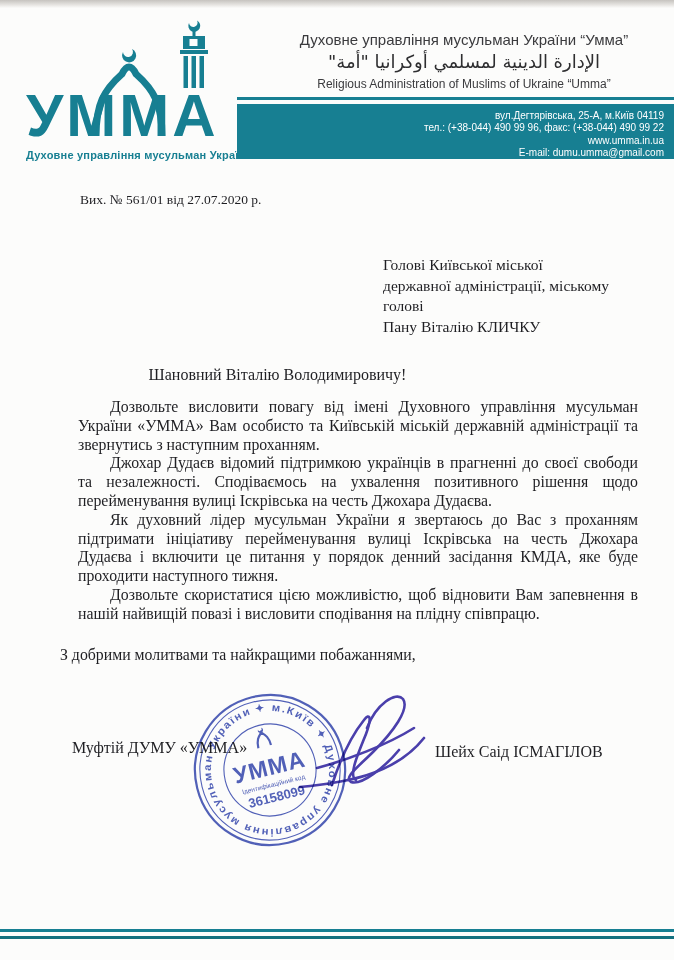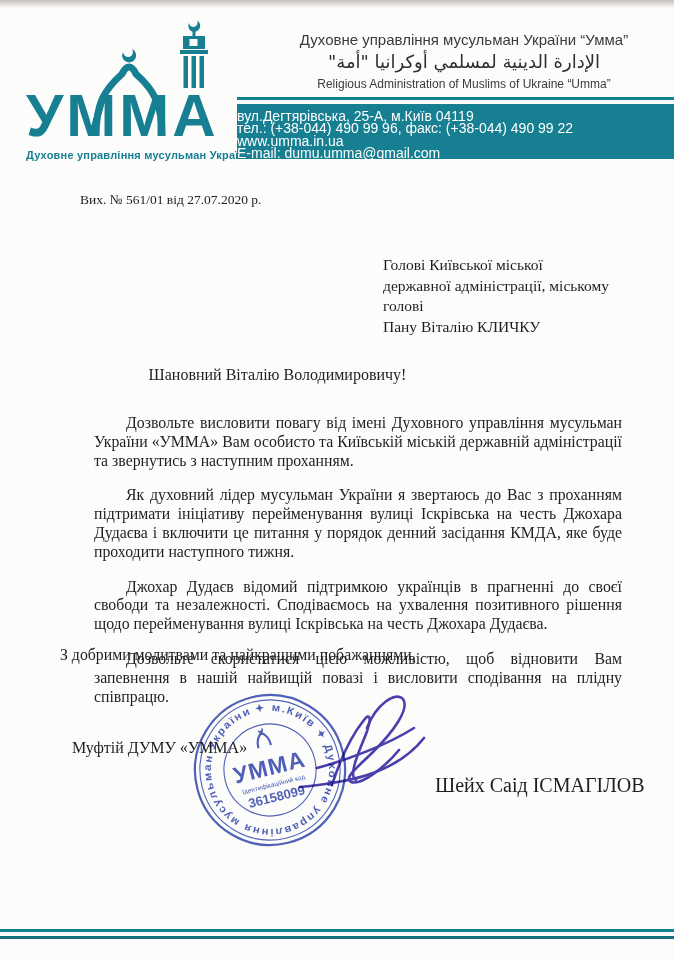--- a/index.html
+++ b/index.html
@@ -16,33 +16,33 @@
   .logo-tagline{position:absolute;left:26px;top:149px;width:215px;
     font-family:"Liberation Sans",sans-serif;font-size:11px;font-weight:bold;
     color:#177F92;white-space:nowrap;letter-spacing:.2px;}
   .head-right{position:absolute;left:263px;top:30px;width:402px;text-align:center;
     font-family:"Liberation Sans",sans-serif;color:#3b3b3e;}
   .head-right .uk{font-size:15px;line-height:19px;}
   .head-right .ar{font-size:18px;line-height:26px;direction:rtl;font-family:"DejaVu Sans",sans-serif;color:#2e2e30;}
   .head-right .en{font-size:12px;line-height:19px;}
   .banner-rule{position:absolute;left:237px;top:97px;width:437px;height:3px;background:#177F92;}
   .banner{position:absolute;left:237px;top:104px;width:437px;height:55px;background:#177F92;
-    box-sizing:border-box;padding:6px 10px 0 0;text-align:left;
-    font-family:"Liberation Sans",sans-serif;font-size:14px;line-height:12.3px;color:#ffffff;}
+    box-sizing:border-box;padding:6px 10px 0 0;text-align:right;
+    font-family:"Liberation Sans",sans-serif;font-size:10px;line-height:12.3px;color:#ffffff;}
 
   
   .ref{position:absolute;left:80px;top:192px;font-size:13.5px;text-align:right;}
   .recipient{position:absolute;left:383px;top:255px;width:265px;font-size:15.5px;line-height:20.5px;}
   .recipient .name{}
   .salutation{position:absolute;left:8px;top:366px;width:539px;text-align:center;font-size:16px;}
   .body{position:absolute;left:78px;top:398px;width:560px;font-size:15.8px;line-height:18.8px;text-align:justify;}
-  .body p{margin:16px;text-indent:32px;}
+  .body p{margin:0;text-indent:32px;}
   .closing{position:absolute;left:60px;top:646px;font-size:15.8px;}
   .signer-title{position:absolute;left:72px;top:739px;font-size:16px;}
-  .signer-name{position:absolute;left:435px;top:743px;font-size:20px;margin-top:31px;}
+  .signer-name{position:absolute;left:435px;top:743px;font-size:16px;}
 
   .stamp-svg{position:absolute;left:190px;top:690px;mix-blend-mode:multiply;opacity:.9;}
   .sig-svg{position:absolute;left:272px;top:688px;mix-blend-mode:multiply;}
 
   .footer-rule-1{position:absolute;left:0;top:929px;width:674px;height:3px;background:#177F92;}
   .footer-rule-2{position:absolute;left:0;top:936px;width:674px;height:3px;background:#14707f;}
 </style>
 </head>
 <body>
 
@@ -93,22 +93,22 @@
     <div>Голові Київської міської</div>
     <div>державної адміністрації, міському</div>
     <div>голові</div>
     <div class="name">Пану Віталію КЛИЧКУ</div>
   </div>
 
   <div class="salutation">Шановний Віталію Володимировичу!</div>
 
   <div class="body">
     <p>Дозвольте висловити повагу від імені Духовного управління мусульман України «УММА» Вам особисто та Київській міській державній адміністрації та звернутись з наступним проханням.</p>
+    <p>Джохар Дудаєв відомий підтримкою українців в прагненні до своєї свободи та незалежності. Сподіваємось на ухвалення позитивного рішення щодо перейменування вулиці Іскрівська на честь Джохара Дудаєва.</p>
     <p>Як духовний лідер мусульман України я звертаюсь до Вас з проханням підтримати ініціативу перейменування вулиці Іскрівська на честь Джохара Дудаєва і включити це питання у порядок денний засідання КМДА, яке буде проходити наступного тижня.</p>
-    <p>Джохар Дудаєв відомий підтримкою українців в прагненні до своєї свободи та незалежності. Сподіваємось на ухвалення позитивного рішення щодо перейменування вулиці Іскрівська на честь Джохара Дудаєва.</p>
     <p>Дозвольте скористатися цією можливістю, щоб відновити Вам запевнення в нашій найвищій повазі і висловити сподівання на плідну співпрацю.</p>
   </div>
 
   <div class="closing">З добрими молитвами та найкращими побажаннями,</div>
 
   <div class="signer-title">Муфтій ДУМУ «УММА»</div>
   <div class="signer-name">Шейх Саід ІСМАГІЛОВ</div>
 
   <svg class="stamp-svg" width="160" height="160" viewBox="0 0 160 160">
     <g transform="rotate(-14 80 80)" fill="none" stroke="#3F50B3">

